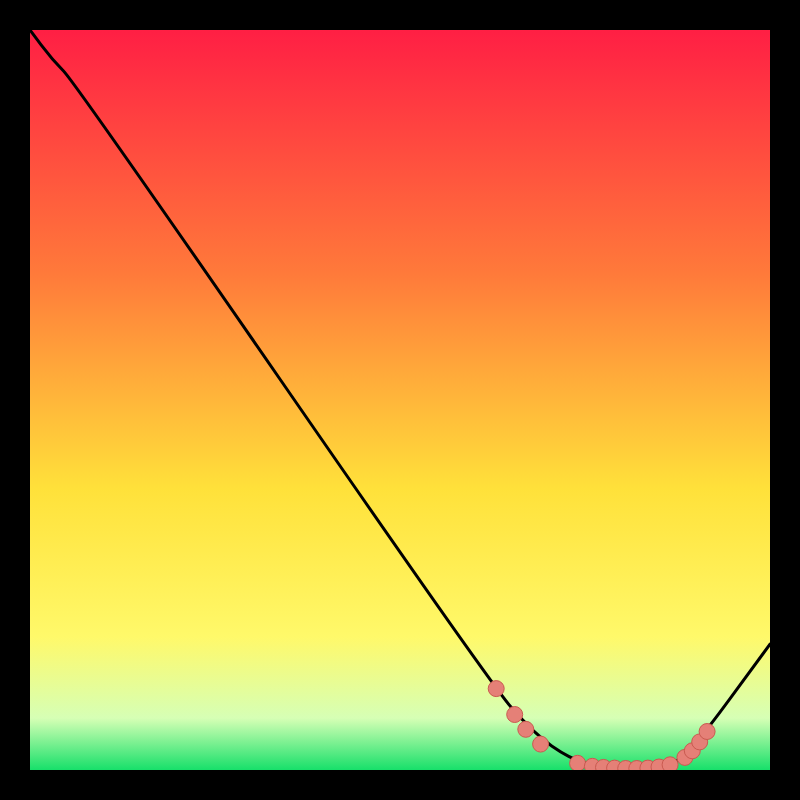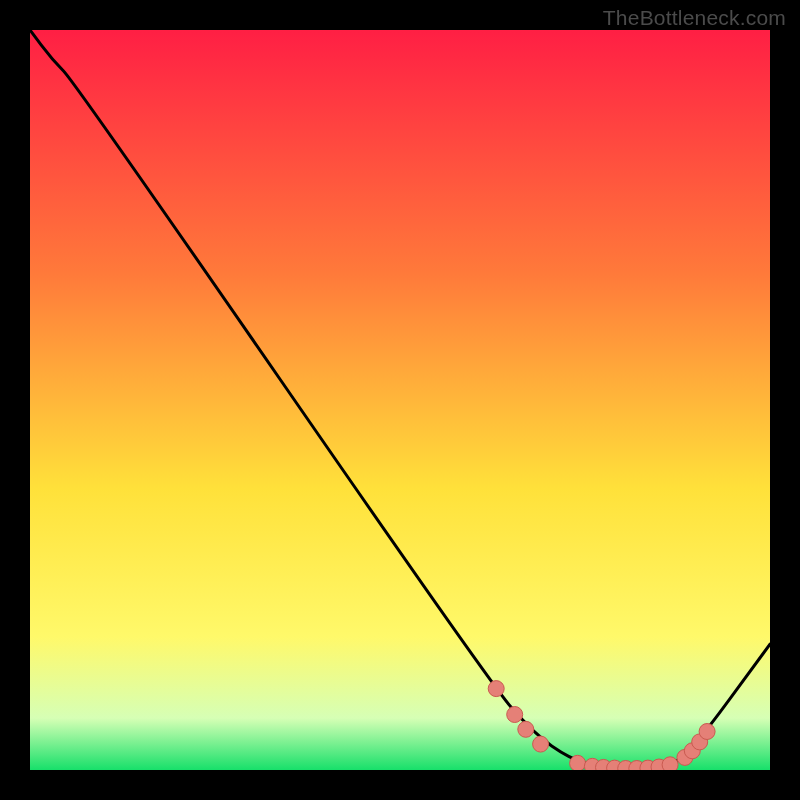--- a/index.html
+++ b/index.html
@@ -32,21 +32,20 @@
     top: 30px;
     width: 740px;
     height: 740px;
   }
   svg { display: block; }
 </style>
 </head>
 <body>
 
 <div class="wrap">
-  <div class="attribution">TheBottleneck.com</div>
 
   <div class="plot">
     <svg id="svg" width="740" height="740" viewBox="0 0 740 740">
       <defs>
         <linearGradient id="bg-grad" x1="0" y1="0" x2="0" y2="1">
           <stop id="g0" offset="0%" stop-color="#ff1f44"></stop>
           <stop id="g1" offset="33%" stop-color="#ff7a3a"></stop>
           <stop id="g2" offset="62%" stop-color="#ffe13a"></stop>
           <stop id="g3" offset="82%" stop-color="#fff96a"></stop>
           <stop id="g4" offset="93%" stop-color="#d6ffb5"></stop>

